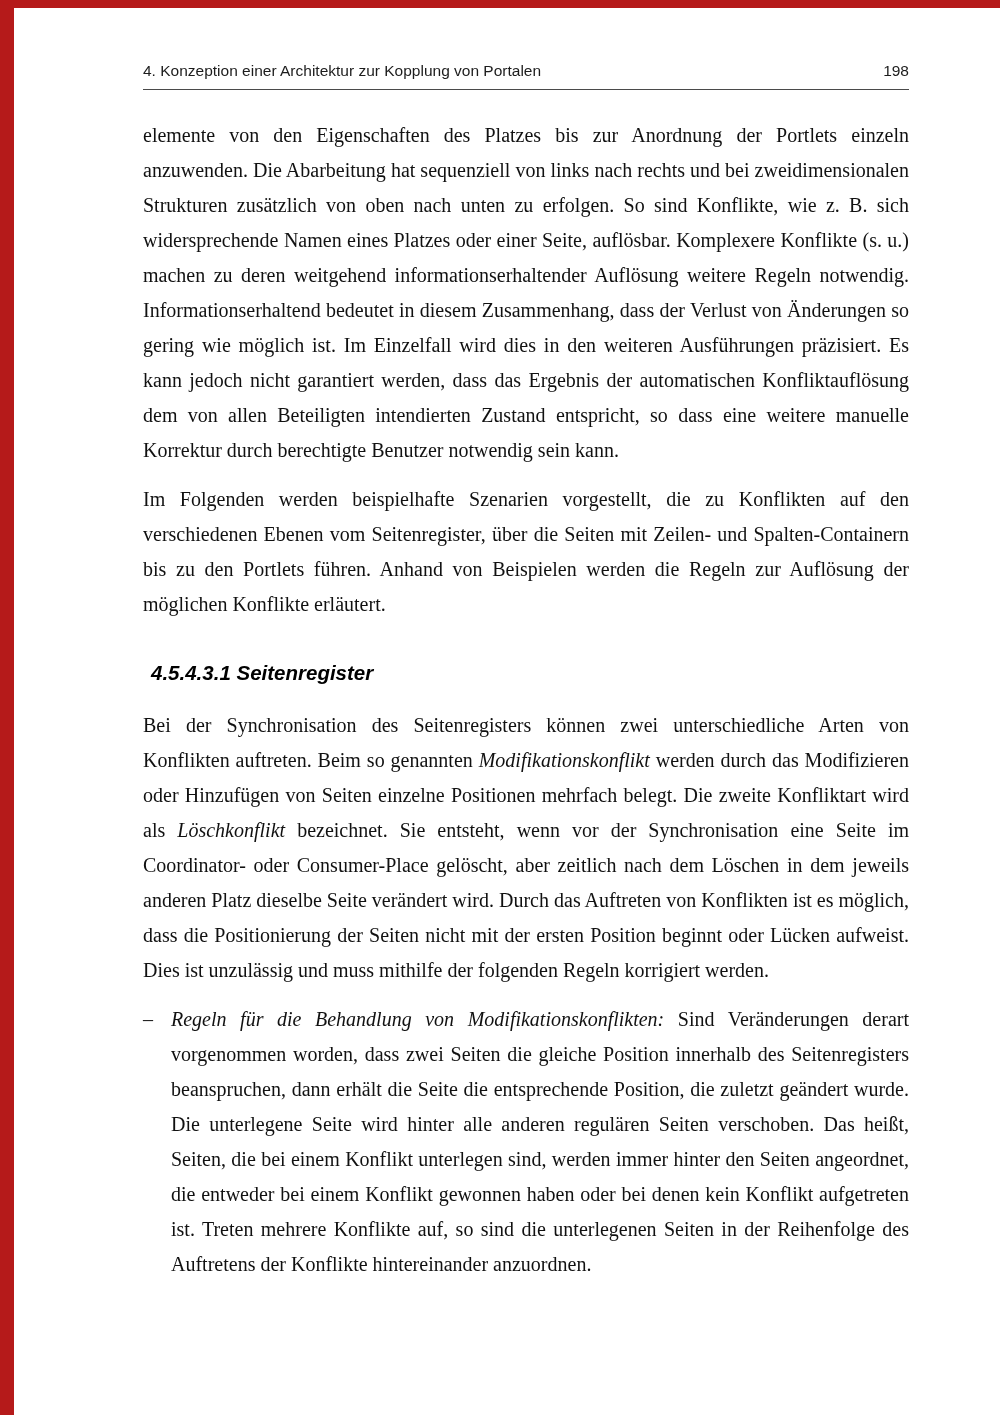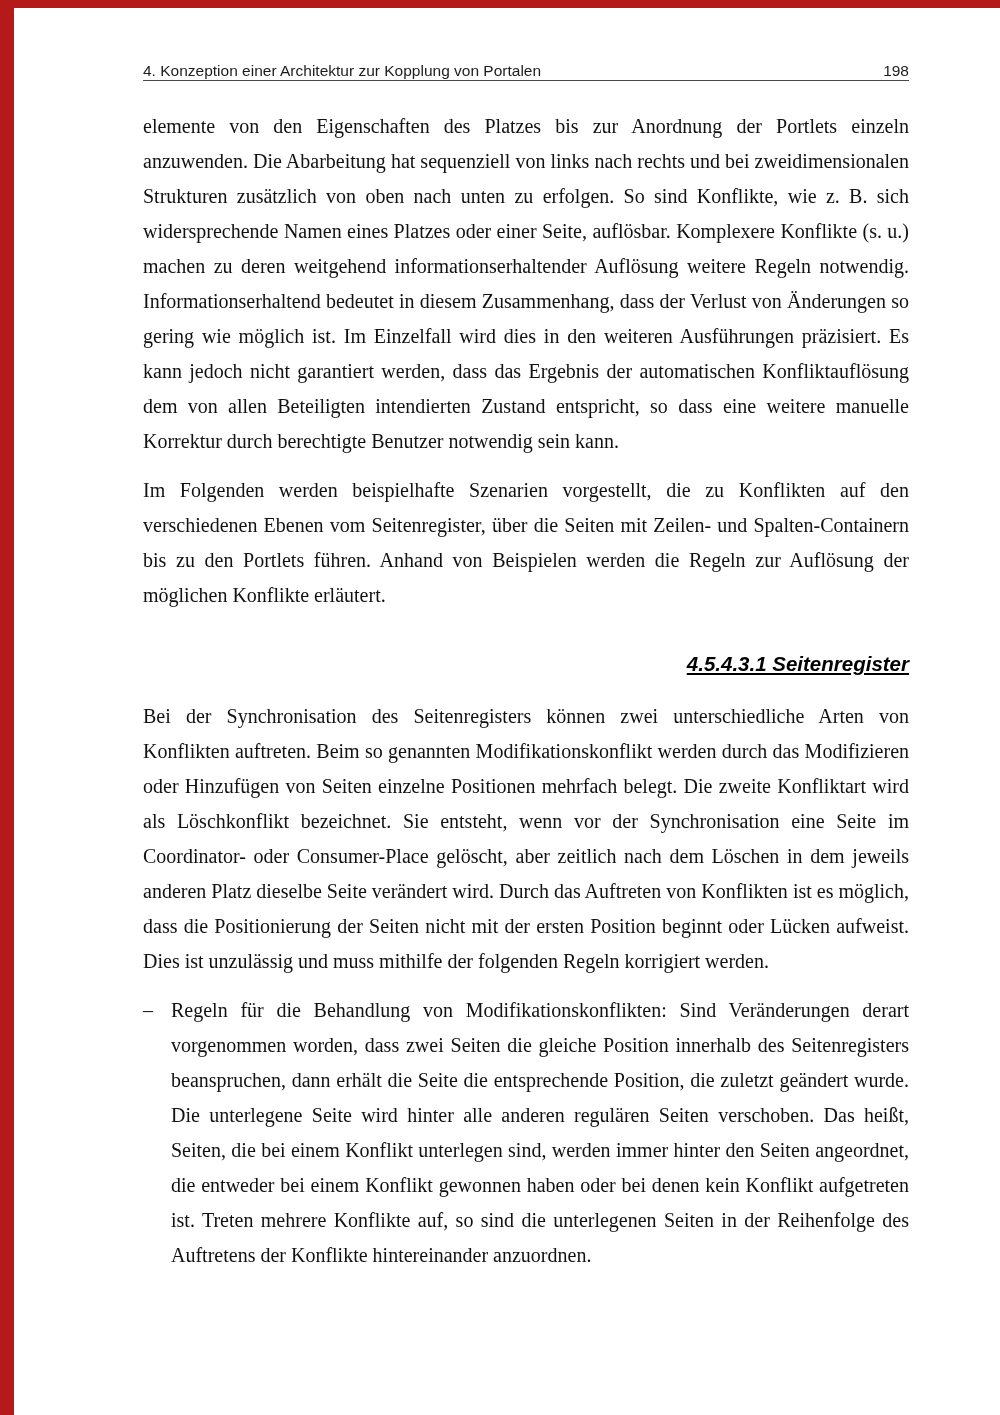--- a/index.html
+++ b/index.html
@@ -31,57 +31,58 @@
     top: 62px;
     width: 766px;
   }
   .page-header {
     display: flex;
     justify-content: space-between;
     align-items: baseline;
     font-family: "Liberation Sans", sans-serif;
     font-size: 15.5px;
     color: #1c1c1c;
+    padding-bottom: 9px;
     border-bottom: 1.5px solid #4a4a4a;
   }
   main {
     margin-top: 28px;
     font-size: 20px;
     line-height: 35px;
     text-align: justify;
     hyphens: auto;
     -webkit-hyphens: auto;
   }
   p.para {
     margin: 4px 0 14px 0;
   }
   h2.section-heading {
     font-family: "Liberation Sans", sans-serif;
     font-weight: bold;
     font-style: italic;
     font-size: 20.5px;
     line-height: 26px;
     margin: 38px 0 22px 8px;
-    text-align: right;
+    text-align: left;
     color: #000000;
-    text-decoration: underline;
   }
   .list-item {
     display: flex;
     margin: 14px 0 0 0;
   }
   .list-marker {
     flex: 0 0 28px;
     width: 28px;
   }
   .list-body {
     flex: 1;
     text-align: justify;
   }
   .it {
+    font-style: italic;
   }
 </style>
 </head>
 <body>
 
 <div class="page">
   <div class="accent-bar-top" style="background: rgb(181, 26, 26);"></div>
   <div class="accent-bar-left" style="background: rgb(181, 26, 26);"></div>
 
   <div class="content-area">

